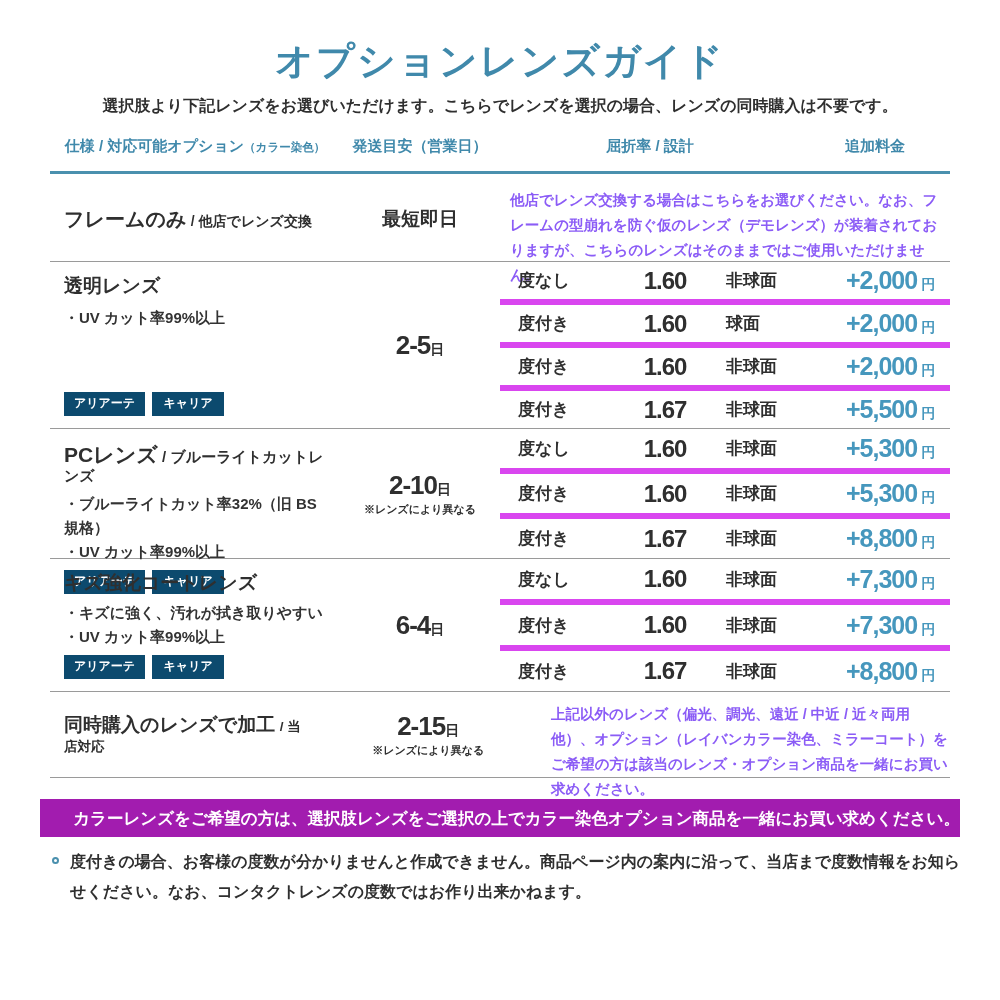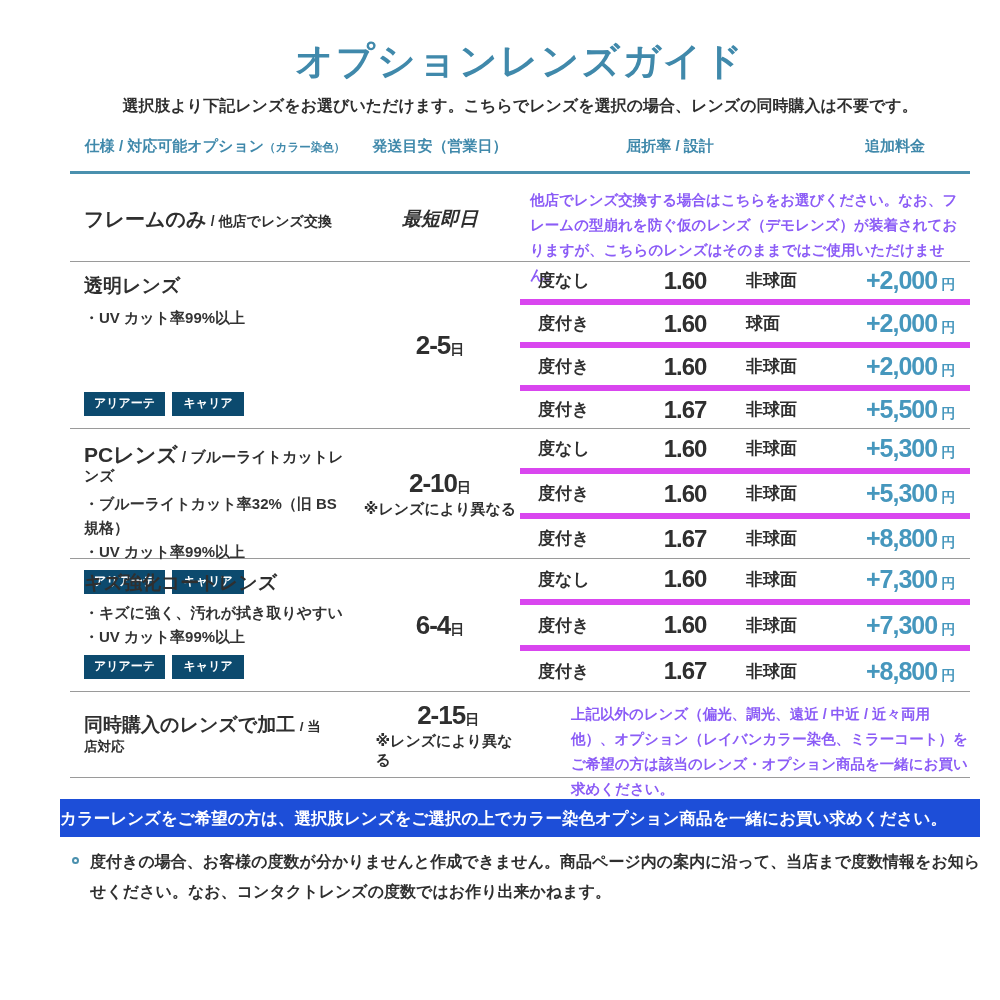--- a/index.html
+++ b/index.html
@@ -1,18 +1,18 @@
 <!DOCTYPE html>
 <html><head>
 <meta charset="utf-8">
 <style>
   * { margin:0; padding:0; box-sizing:border-box; }
   html,body { background:#ffffff; }
   body { font-family:"Liberation Sans","DejaVu Sans",sans-serif; color:#2f2f2f; }
-  .canvas { position:relative; width:972px; height:1000px; background:#ffffff; overflow:hidden;margin-left:20px; }
+  .canvas { position:relative; width:972px; height:1000px; background:#ffffff; overflow:hidden; }
 
   
   .title { position:absolute; top:36px; left:0; width:1000px; text-align:center;
            font-size:38px; font-weight:bold; color:#4089ab; letter-spacing:2px; }
   .subtitle { position:absolute; top:96px; left:0; width:1000px; text-align:center;
               font-size:16px; font-weight:bold; color:#2f2f2f; }
 
   
   .head-row { position:absolute; top:137px; left:50px; width:900px; display:flex; }
   .head-cell { font-size:15px; font-weight:bold; color:#4089ab; text-align:center; }
@@ -31,40 +31,40 @@
   .spec-name { font-size:19px; font-weight:bold; color:#2f2f2f; line-height:1.2; }
   .spec-name.big { font-size:21px; }
   .spec-suffix { font-size:14px; font-weight:bold; }
   .spec-bullets { margin-top:8px; font-size:15px; font-weight:bold; line-height:1.6; color:#333; }
   .spacer { flex:1; }
   .tags { display:flex; gap:7px; margin-top:8px; }
   .badge { min-width:72px; padding:3px 10px 4px; background:#0c4a6e; color:#ffffff;
            font-size:12px; font-weight:bold; text-align:center; }
 
   .cell-ship { width:160px; display:flex; flex-direction:column; align-items:center; justify-content:center; }
-  .ship-plain { font-size:19px; font-weight:bold;font-style:italic; }
+  .ship-plain { font-size:19px; font-weight:bold; }
   .ship-num { font-size:26px; font-weight:bold; letter-spacing:-1px; }
   .ship-unit { font-size:14px; letter-spacing:0; }
-  .ship-note { font-size:15px; font-weight:bold; margin-top:1px; }
+  .ship-note { font-size:11px; font-weight:bold; margin-top:1px;font-family:Liberation Mono, monospace; }
 
   .cell-right { width:450px; display:flex; flex-direction:column; }
   .desc { padding:12px 2px 0 10px; font-size:14.5px; font-weight:bold; line-height:1.72; color:#8b5cf6; }
 
   .opt-row { flex:1; display:grid; grid-template-columns:100px 92px 112px 1fr;
              align-items:center; padding-left:18px;gap:8px; }
   .opt-row + .opt-row { border-top:6px solid #d946ef; }
   .opt-type { font-size:17px; font-weight:bold; }
   .opt-index { font-size:24px; font-weight:bold; letter-spacing:-1px; text-align:center; padding-right:14px; }
   .opt-design { font-size:17px; font-weight:bold; }
   .opt-price { font-size:25px; font-weight:bold; color:#4697bd; letter-spacing:-1px; }
   .opt-yen { font-size:14px; font-weight:bold; color:#4697bd; letter-spacing:0; margin-left:4px; }
 
   
-  .banner { position:absolute; top:799px; left:40px; width:920px; height:38px; background:#1d4ed8;
-            color:#ffffff; font-size:16.5px; font-weight:bold; text-align:left; line-height:38px; }
+  .banner { position:absolute; top:799px; left:40px; width:920px; height:38px; background:#a21caf;
+            color:#ffffff; font-size:16.5px; font-weight:bold; text-align:right; line-height:38px; }
 
   
   .notes { position:absolute; top:847px; left:50px; width:912px; }
   .note { display:flex; margin-bottom:13px; }
   .note-bullet { flex:0 0 auto; width:7px; height:7px; border:2px solid #4a90ae; border-radius:50%;
                  margin:10px 11px 0 2px; }
   .note-text { font-size:16px; font-weight:bold; line-height:1.85; color:#2f2f2f; }
 </style>
 </head>
 <body>

